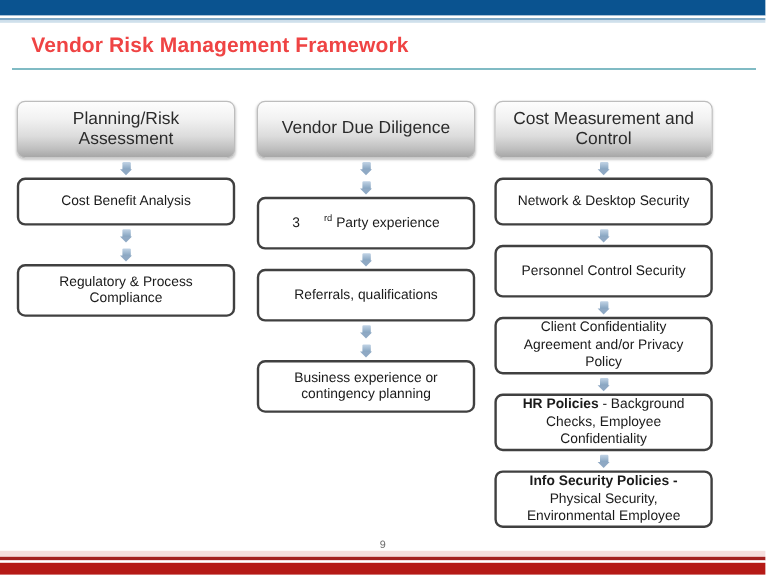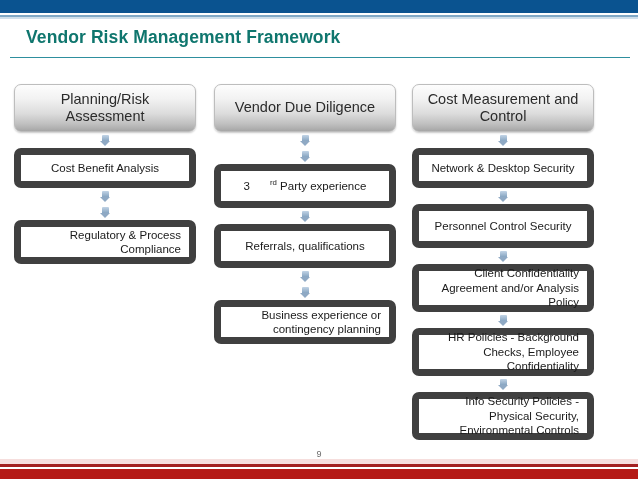--- a/index.html
+++ b/index.html
@@ -42,21 +42,21 @@
     background: #cfe0ec;
   }
 
   
   .slide-title {
     position: absolute;
     left: 26px;
     top: 27px;
     font-size: 17.5px;
     font-weight: bold;
-    color: #0f766e;
+    color: #ef4444;
     letter-spacing: 0.1px;
     white-space: nowrap;
   }
   .title-rule {
     position: absolute;
     left: 10px;
     top: 57px;
     width: 620px;
     height: 1px;
     background: #2e8f9e;
@@ -127,35 +127,35 @@
     border-right: 5px solid transparent;
     border-top: 5px solid #8fa9c4;
   }
 
   
   .node {
     box-sizing: border-box;
     width: 100%;
     border-radius: 7px;
     background: #ffffff;
-    border: 7px solid #404040;
+    border: 2px solid #404040;
     display: flex;
     align-items: center;
     justify-content: center;
-    text-align: right;
+    text-align: center;
     color: #1a1a1a;
     font-size: 11.5px;
     line-height: 1.25;
     padding: 4px 8px;
   }
   .node.h1 { height: 40px; }
   .node.h2 { height: 44px; }
   .node.h3 { height: 48px; }
 
-  .node b { font-weight: normal; }
+  .node b { font-weight: bold; }
   .node sup {
     font-size: 0.68em;
     vertical-align: super;
     line-height: 0;
     margin-left: 20px;
   }
 
   
   .page-number {
     position: absolute;
@@ -261,34 +261,34 @@
     <div class="node h1">Network &amp; Desktop Security</div>
     <div class="connector">
         <span class="stem"></span>
         <span class="head"></span>
       </div>
     <div class="node h2">Personnel Control Security</div>
     <div class="connector">
         <span class="stem"></span>
         <span class="head"></span>
       </div>
-    <div class="node h3">Client Confidentiality Agreement and/or Analysis Policy</div>
+    <div class="node h3">Client Confidentiality Agreement and/or Privacy Policy</div>
     <div class="connector">
         <span class="stem"></span>
         <span class="head"></span>
       </div>
     <div class="node h3">
       <span><b>HR Policies</b><span> - Background Checks, Employee Confidentiality</span></span>
     </div>
     <div class="connector">
         <span class="stem"></span>
         <span class="head"></span>
       </div>
     <div class="node h3">
-      <span><b>Info Security Policies -</b><span> Physical Security, Environmental Controls</span></span>
+      <span><b>Info Security Policies -</b><span> Physical Security, Environmental Employee</span></span>
     </div>
   </div>
 </div>
 
 <div class="page-number">9</div>
 
 <div class="botbar-pink"></div>
 <div class="botbar-thin"></div>
 <div class="botbar-white"></div>
 <div class="botbar-thick"></div>

